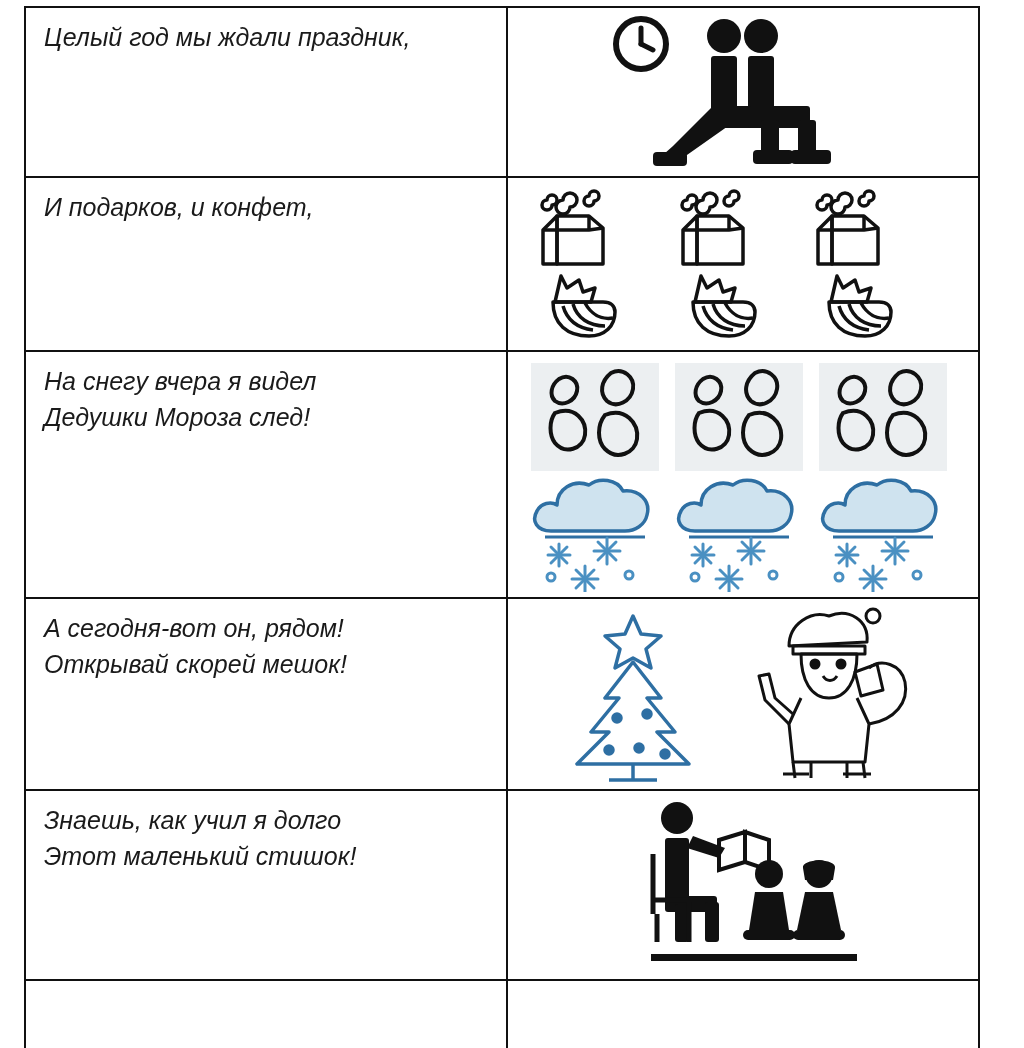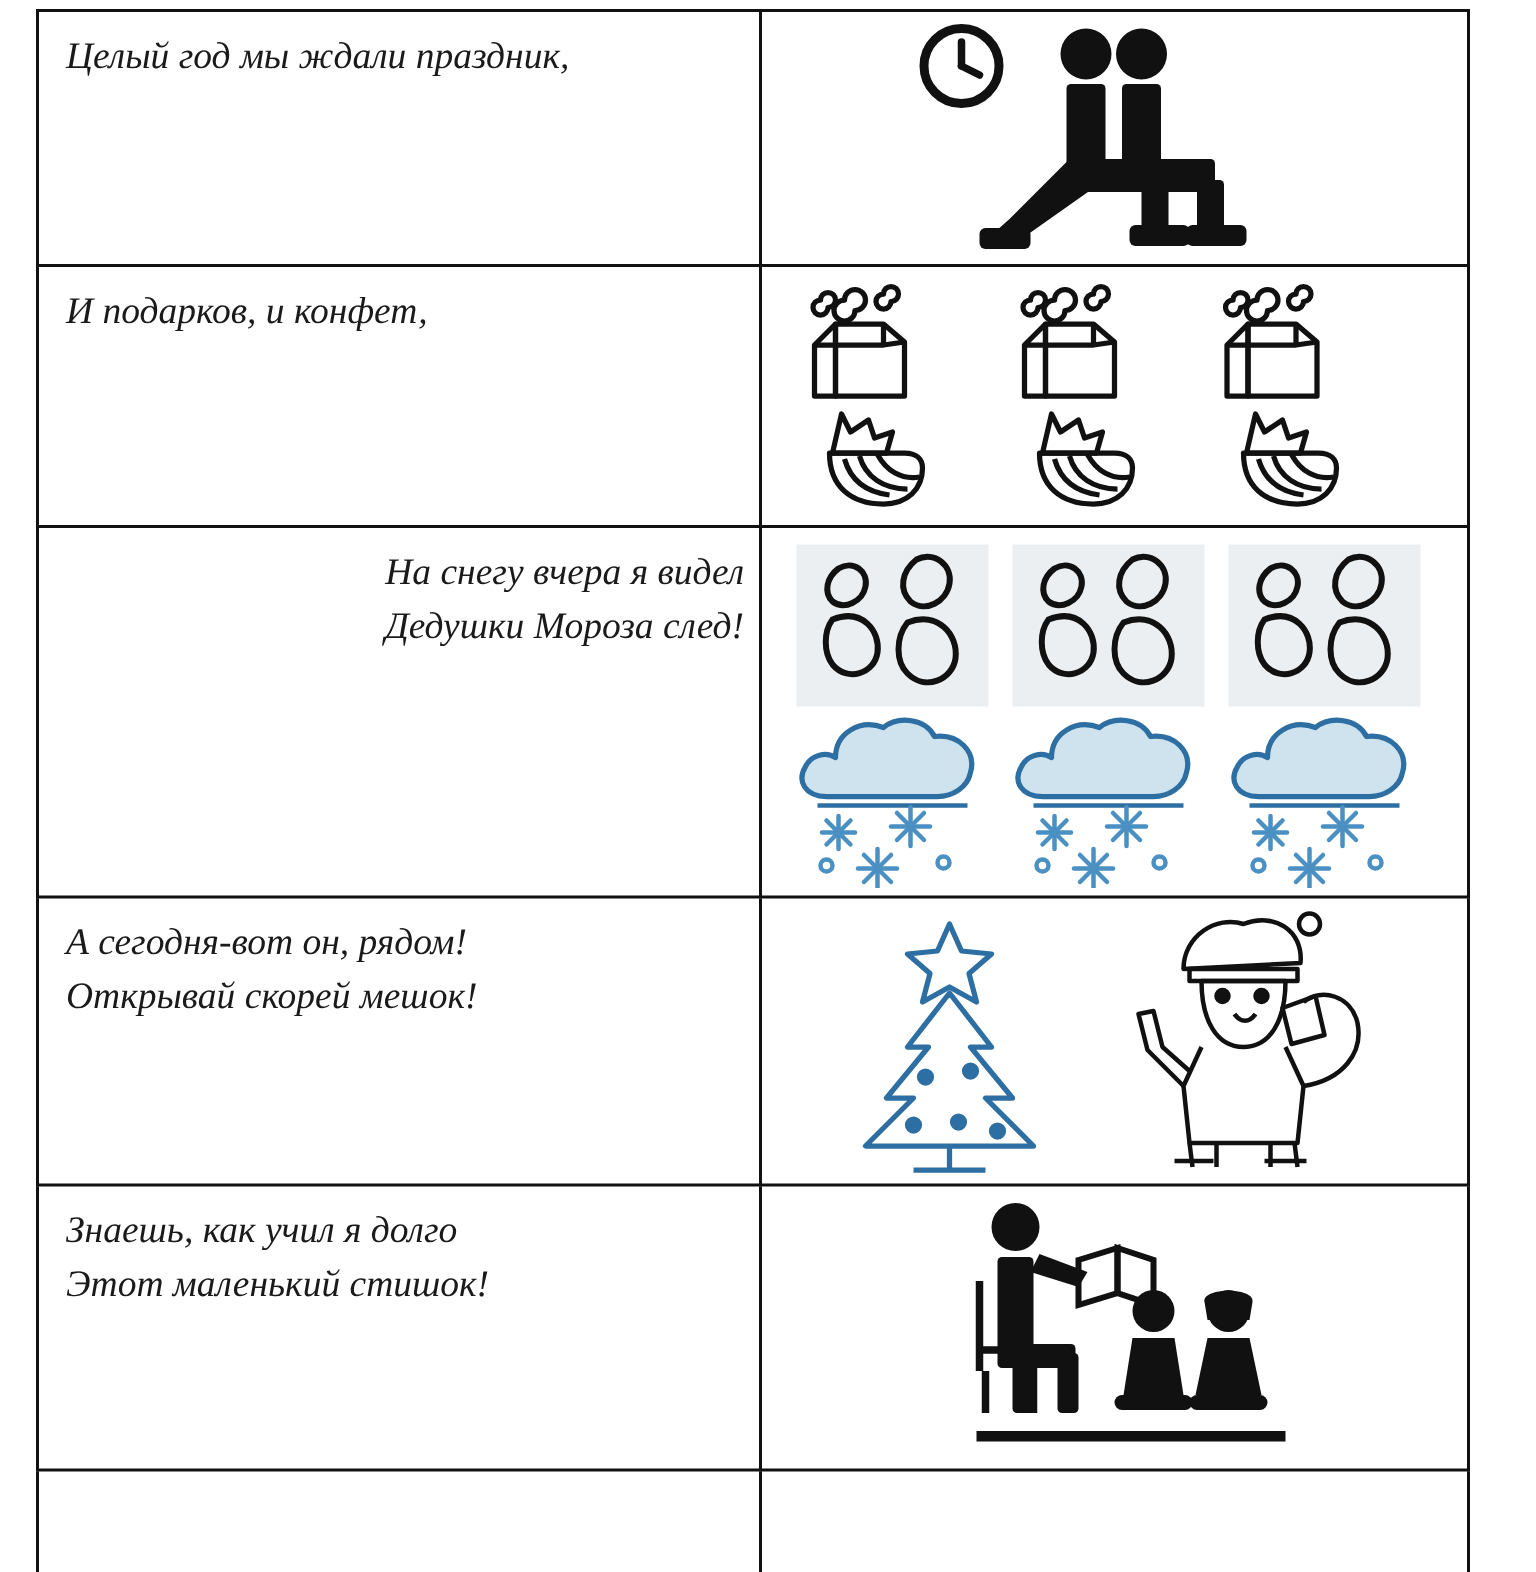--- a/index.html
+++ b/index.html
@@ -29,21 +29,21 @@
   }
   .poem-table td {
     border: 2px solid #111;
     vertical-align: top;
     padding: 0;
   }
   .col-text { width: 480px; }
   .col-pic  { width: 470px; }
 
   .line-text {
-    font-family: Liberation Serif, serif;
+    font-family: Liberation Sans, sans-serif;
     font-style: italic;
     font-size: 25px;
     line-height: 1.42;
     color: #1a1a1a;
     padding: 12px 10px 8px 18px;
     white-space: pre-line;
   }
 
   .pic-cell {
     position: relative;
@@ -53,21 +53,21 @@
     align-items: center;
     justify-content: center;
     width: 100%;
     height: 100%;
     box-sizing: border-box;
   }
 
   
   .r1 td { height: 168px; }
   .r2 td { height: 172px; margin-left: 12px; }
-  .r3 td { height: 245px; text-align: right; }
+  .r3 td { height: 245px; }
   .r4 td { height: 190px; margin-top: 32px; }
   .r5 td { height: 188px; }
   .r6 td { height: 74px; }
 
   .blank-cell { background: #fff; }
 
   svg { display: block; }
 </style>
 </head>
 <body>

